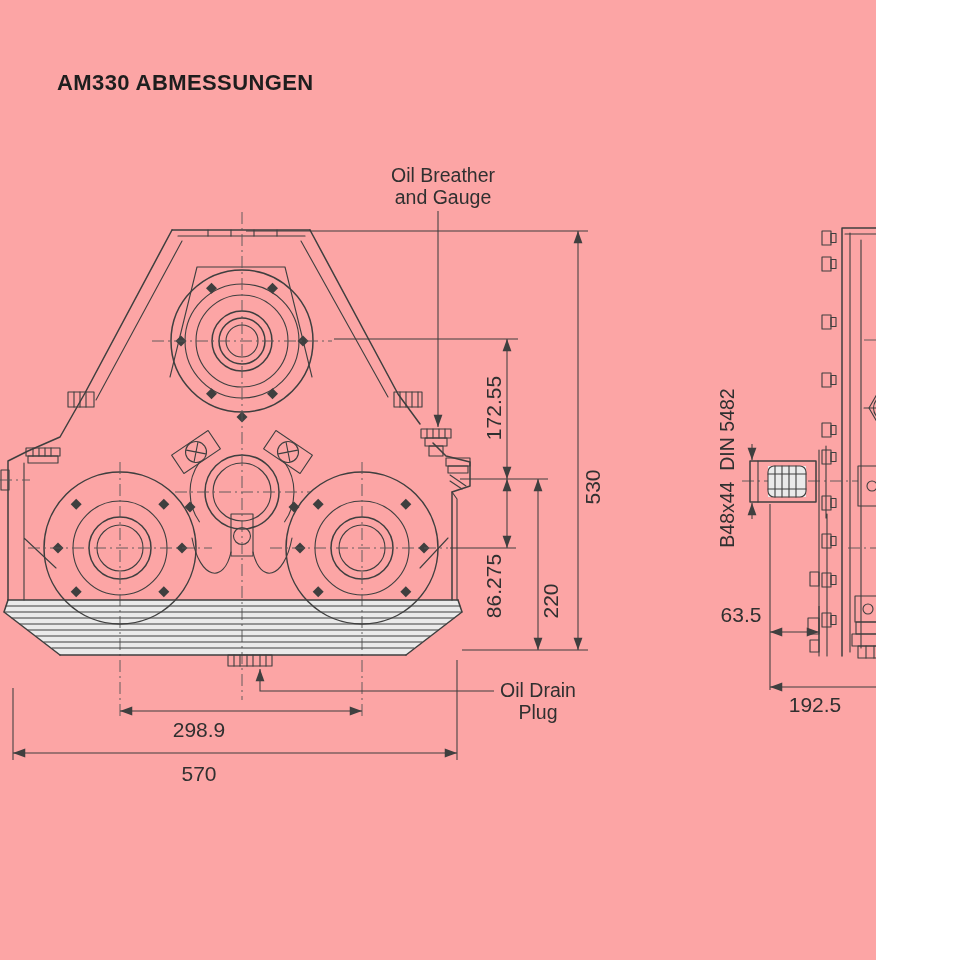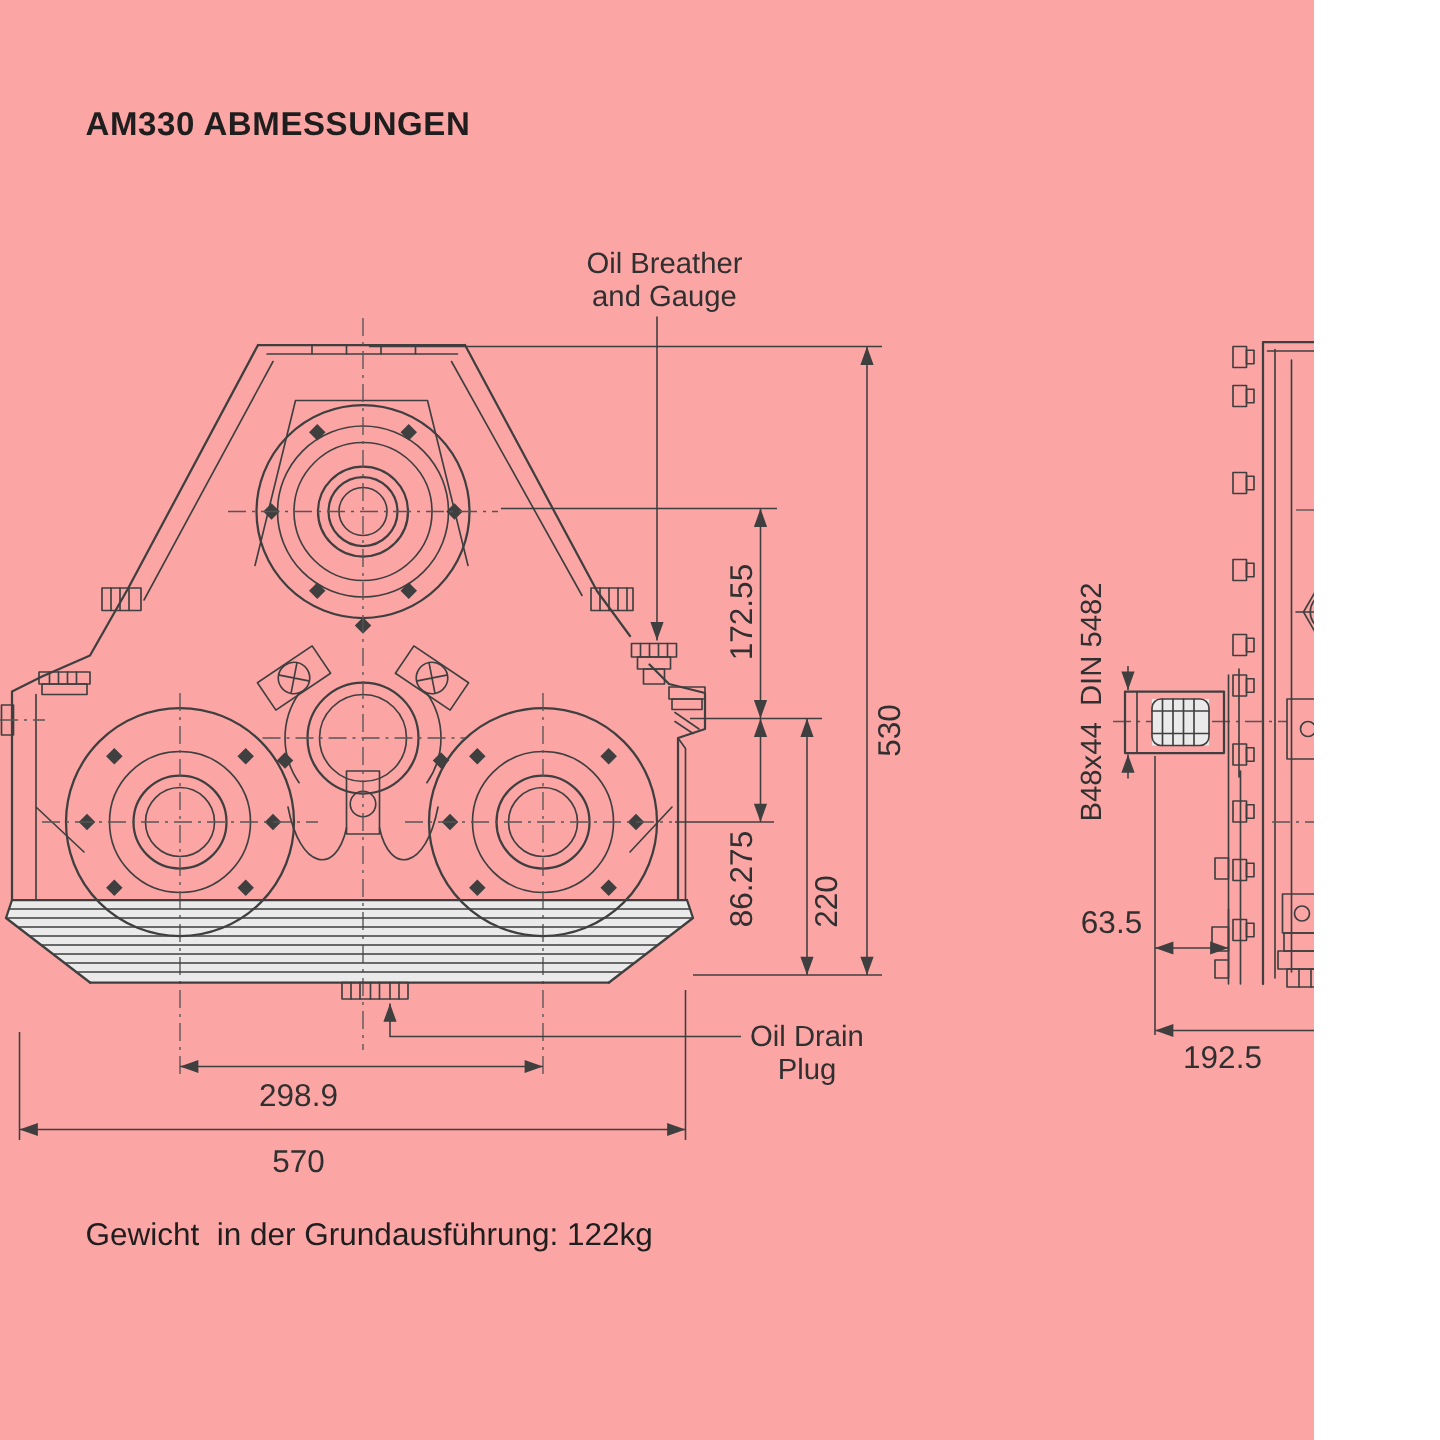--- a/index.html
+++ b/index.html
@@ -278,14 +278,13 @@
       <path class="dim" d="M770,504 V690 M819,606 V640"></path>
       <path class="dim dar" d="M770,632 H819"></path>
       <text class="dimtxt" x="741" y="622" text-anchor="middle">63.5</text>
 
       <path class="dim" d="M922,604 V694"></path>
       <path class="dim dar" d="M770,687 H922"></path>
       <text class="dimtxt" x="815" y="712" text-anchor="middle">192.5</text>
     </g>
   </svg>
 
-  <p class="weight-note">Gewicht  in der Grundausführung: 122kg</p>
 </div>
 
 </body></html>

